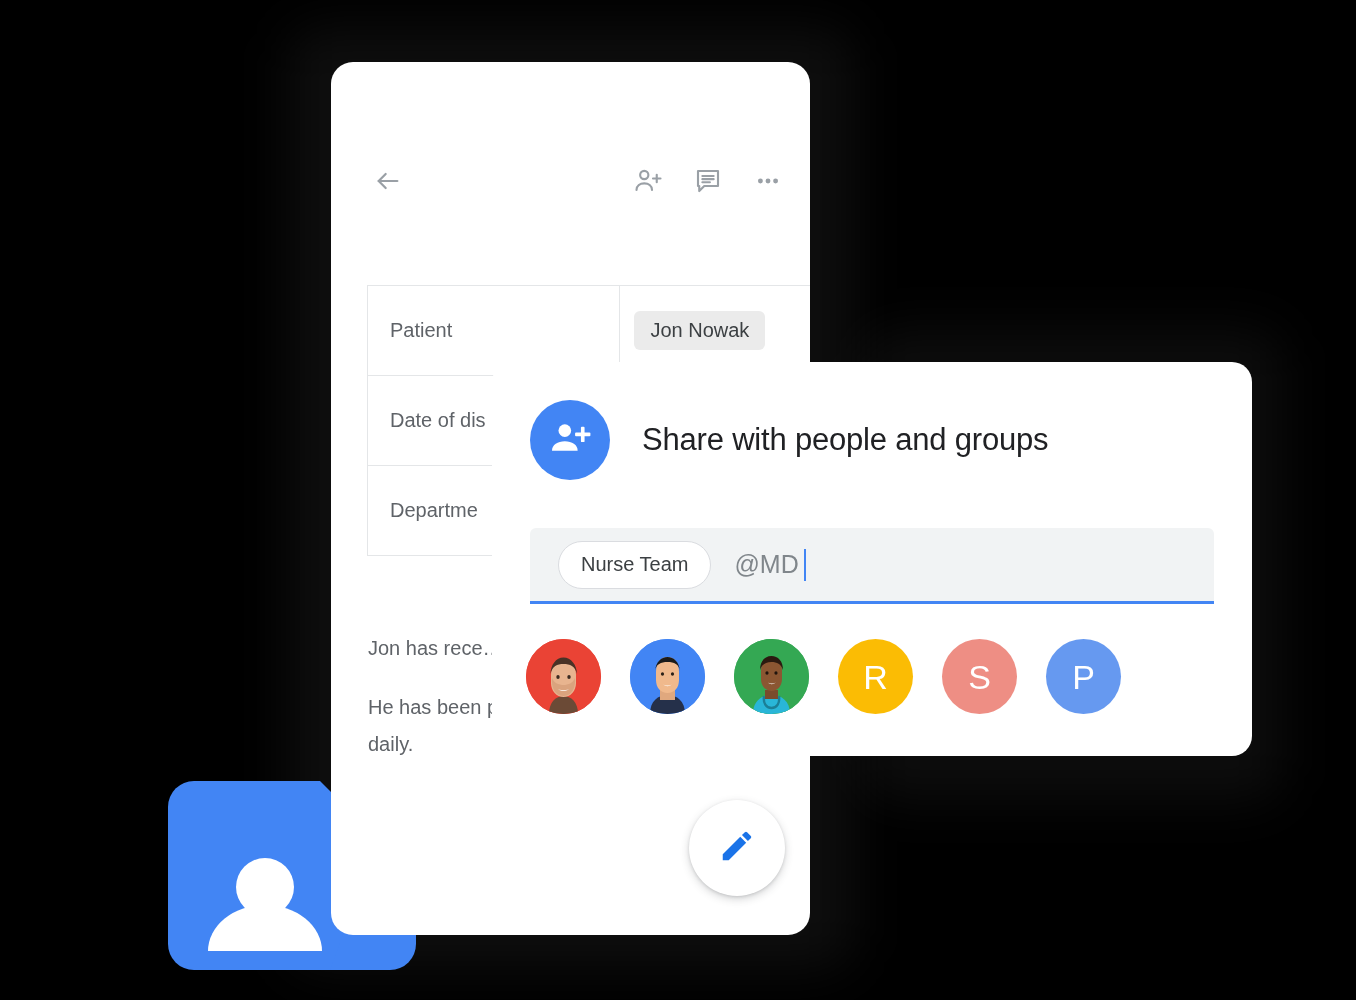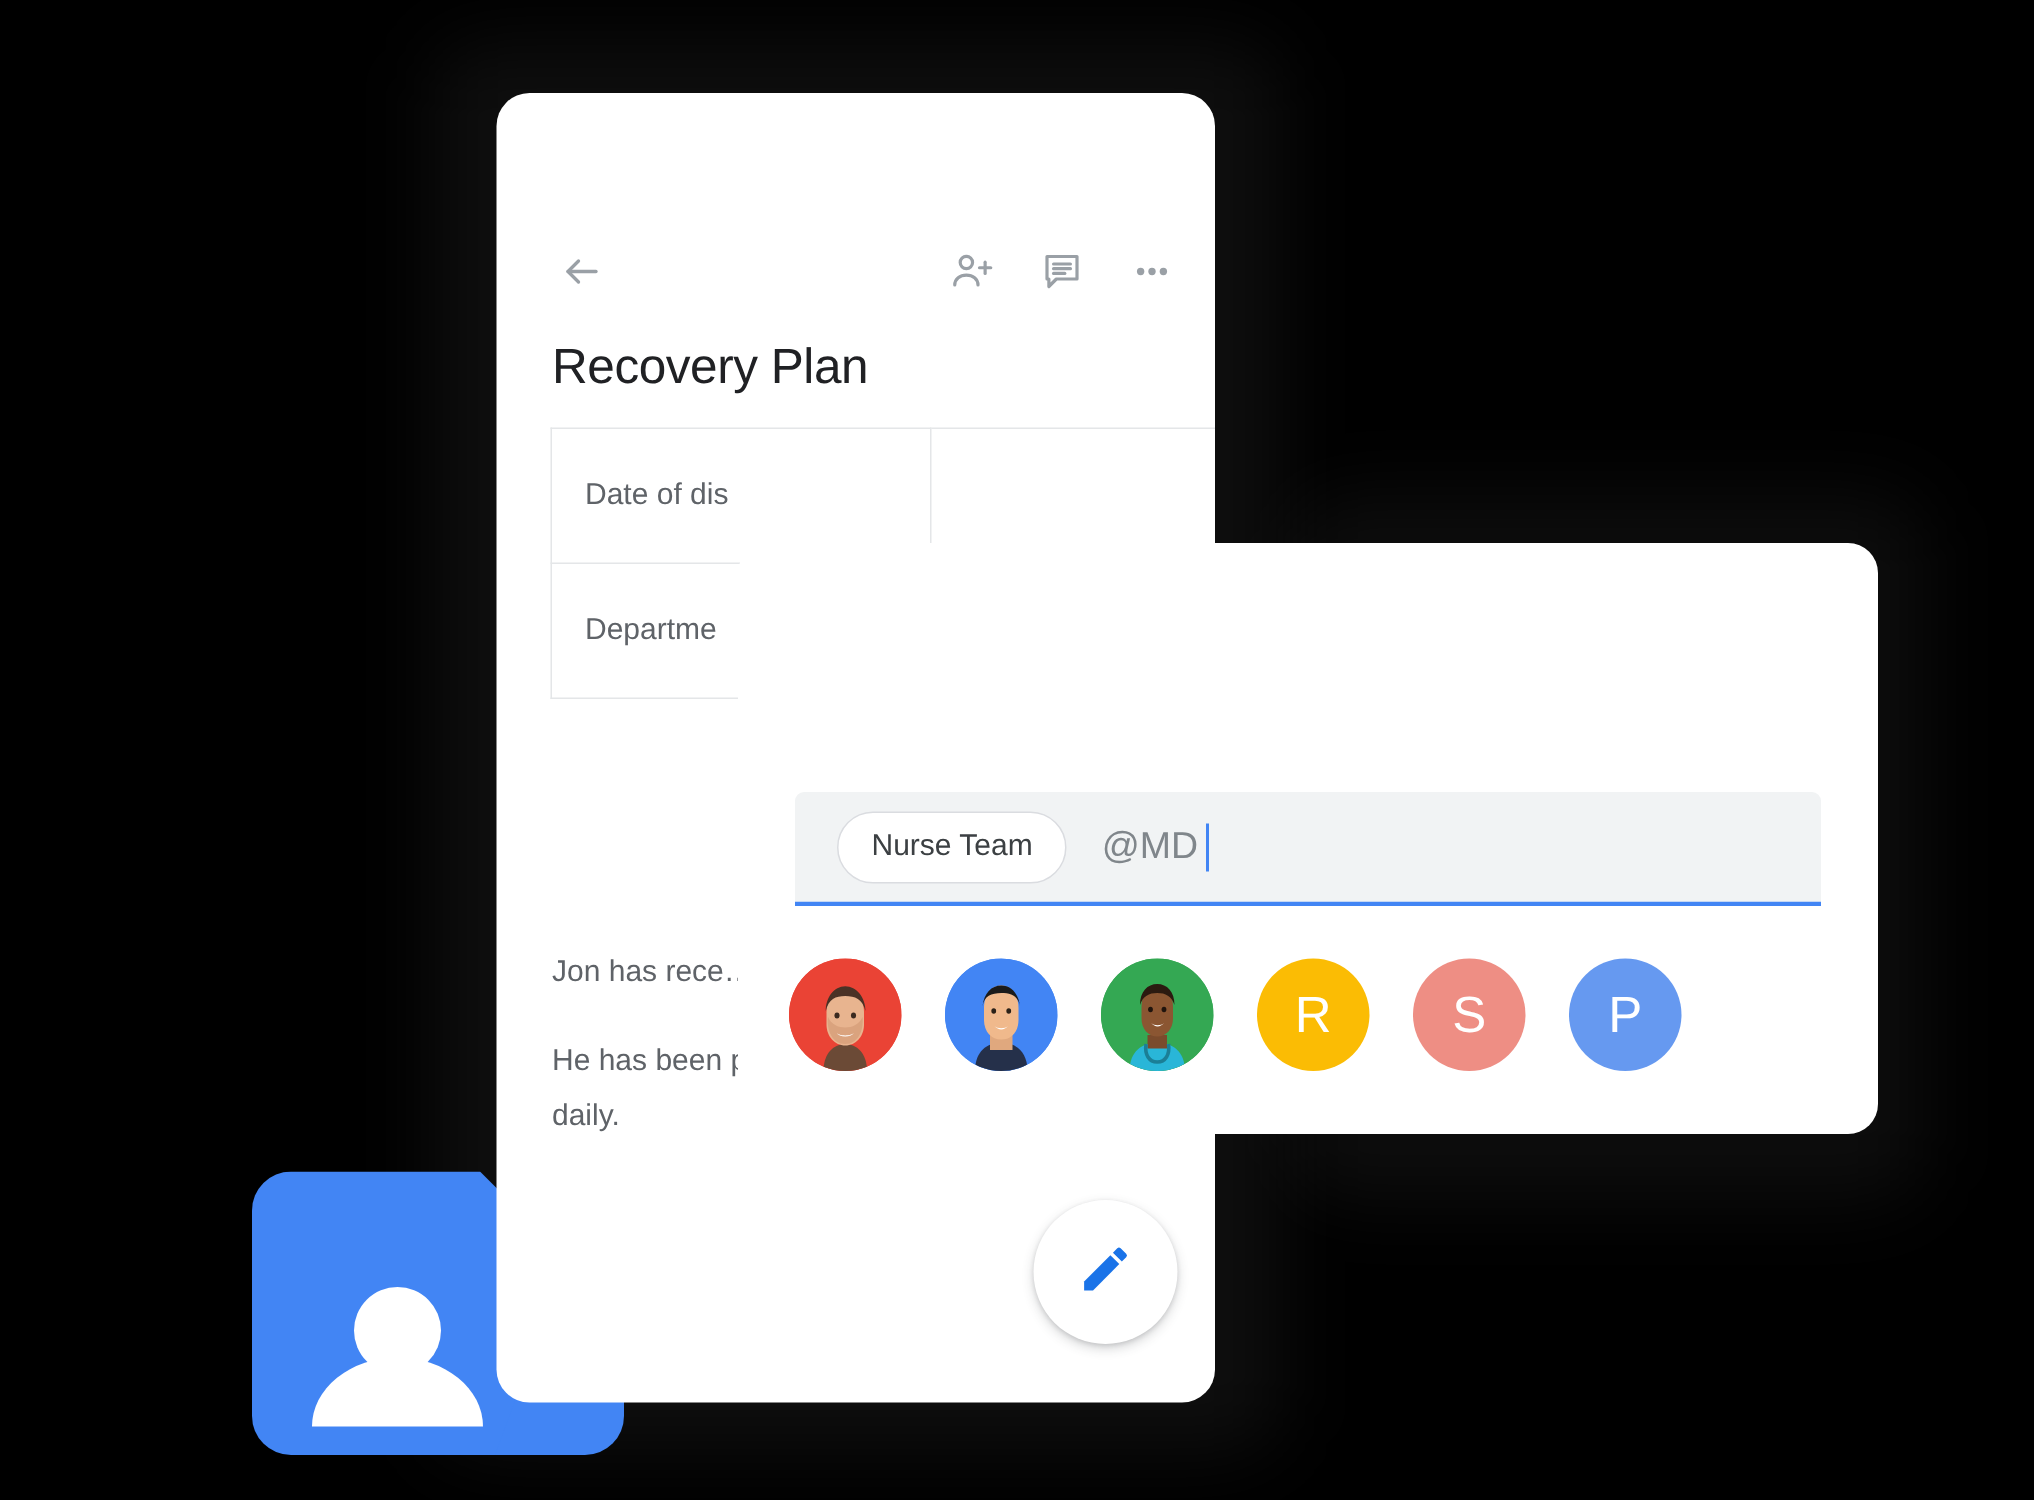--- a/index.html
+++ b/index.html
@@ -302,24 +302,29 @@
 
       <div class="tb-icon tb-more">
         <svg width="28" height="28" viewBox="0 0 24 24" fill="#9aa0a6">
           <circle cx="5.5" cy="12" r="2.1"></circle>
           <circle cx="12" cy="12" r="2.1"></circle>
           <circle cx="18.5" cy="12" r="2.1"></circle>
         </svg>
       </div>
     </div>
 
-    <div class="doc-title">Recovery Plan</div>
 
     <table class="doc-table">
       <tbody>
+        <tr>
+          <td class="label-col">Patient</td>
+          <td class="value-col">
+            <span class="value-chip">Jon Nowak</span>
+          </td>
+        </tr>
         <tr>
           <td class="label-col">Date of dis</td>
           <td class="value-col"></td>
         </tr>
         <tr>
           <td class="label-col">Departme</td>
           <td class="value-col"></td>
         </tr>
       </tbody>
     </table>
@@ -334,20 +339,31 @@
         <svg width="38" height="38" viewBox="0 0 24 24" fill="#1a73e8">
           <path d="M3 17.25V21h3.75L17.81 9.94l-3.75-3.75L3 17.25z"></path>
           <path d="M20.71 7.04a1 1 0 0 0 0-1.41l-2.34-2.34a1 1 0 0 0-1.41 0l-1.83 1.83 3.75 3.75 1.83-1.83z"></path>
         </svg>
       </span>
     </div>
   </div>
 
   <div class="share-dialog">
 
+    <div class="sd-head">
+      <div class="sd-avatar-circle">
+        <svg width="46" height="46" viewBox="0 0 24 24" fill="#ffffff">
+          <circle cx="9.3" cy="7.1" r="3.3"></circle>
+          <path d="M2.6 17.6c0-3.1 3-4.9 6.7-4.9s6.7 1.8 6.7 4.9z"></path>
+          <rect x="17.7" y="5.1" width="1.9" height="8" rx="0.5"></rect>
+          <rect x="14.65" y="8.15" width="8" height="1.9" rx="0.5"></rect>
+        </svg>
+      </div>
+      <div class="sd-title">Share with people and groups</div>
+    </div>
 
     <div class="sd-input-wrap">
       <span class="sd-chip">Nurse Team</span>
       <span class="sd-typed">
         <span title="Add people and groups">@MD</span>
         <span class="sd-caret"></span>
       </span>
     </div>
 
     <div class="sd-avatars">

